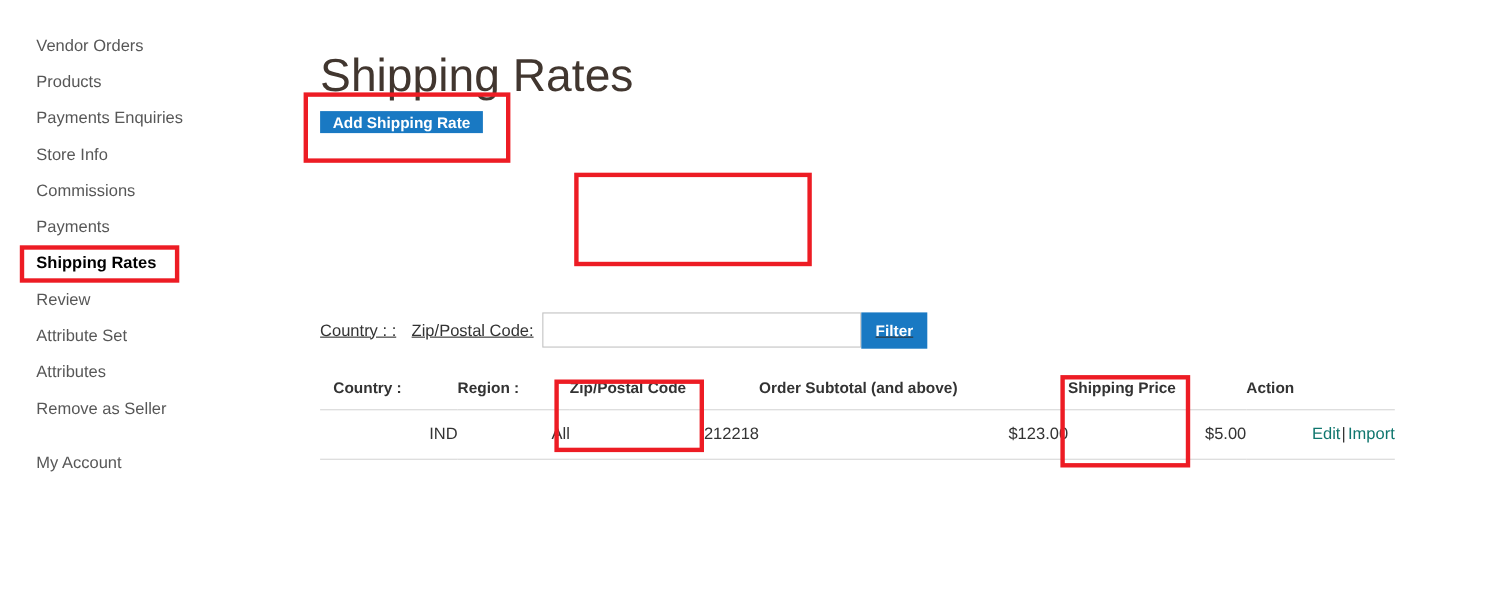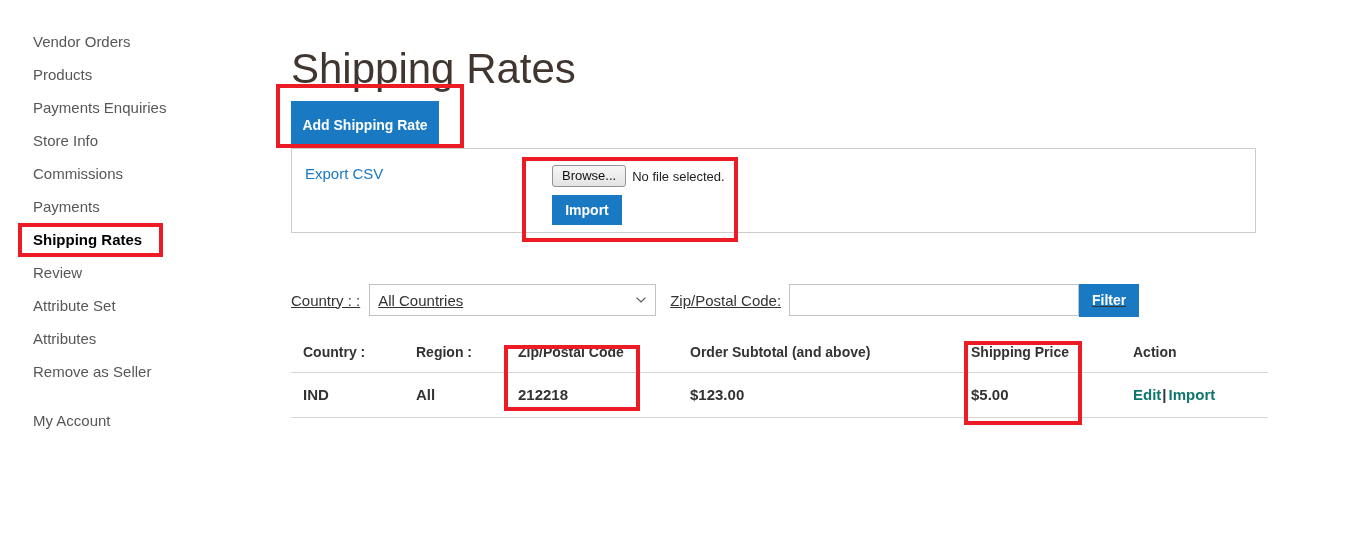--- a/index.html
+++ b/index.html
@@ -87,21 +87,21 @@
     align-items: center;
     justify-content: center;
     box-sizing: border-box;
   }
 
   #add-shipping-rate {
     position: absolute;
     left: 0;
     top: 101px;
     width: 148px;
-    height: 48px;
+    height: 20px;
   }
 
   
   #io-panel {
     position: absolute;
     left: 0;
     top: 148px;
     width: 965px;
     height: 85px;
     border: 1px solid #cccccc;
@@ -227,27 +227,26 @@
   #rates-table th {
     text-align: left;
     font-size: 14px;
     font-weight: bold;
     color: #333333;
     padding: 6px 0 12px 0;
     border-bottom: 1px solid #d6d6d6;
     white-space: nowrap;
   }
   #rates-table td {
-    text-align: left;
+    text-align: right;
     font-size: 15px;
     color: #333333;
     padding: 13px 0 14px 0;
     border-bottom: 1px solid #d6d6d6;
     white-space: nowrap;
-    font-weight: bold;
   }
   #rates-table th:nth-child(1), #rates-table td:nth-child(1) { width: 113px; padding-left: 12px; }
   #rates-table th:nth-child(2), #rates-table td:nth-child(2) { width: 102px; }
   #rates-table th:nth-child(3), #rates-table td:nth-child(3) { width: 172px; }
   #rates-table th:nth-child(4), #rates-table td:nth-child(4) { width: 281px; }
   #rates-table th:nth-child(5), #rates-table td:nth-child(5) { width: 162px; }
   #rates-table th:nth-child(6), #rates-table td:nth-child(6) { width: 135px; }
 
   .action-link {
     color: #0f766e;
@@ -275,42 +274,24 @@
     <div class="nav-item" style="top:363px">Remove as Seller</div>
     <div class="nav-item" style="top:412px">My Account</div>
   </nav>
 
   <section id="main">
 
     <h1 id="page-title">Shipping Rates</h1>
 
     <button id="add-shipping-rate" class="btn-primary">Add Shipping Rate</button>
 
-    <div id="io-panel">
-      <a id="export-csv-link" href="#">Export CSV</a>
-
-      <div id="file-row">
-        <button class="browse-btn">Browse...</button>
-        <span class="file-status">No file selected.</span>
-      </div>
-
-      <button id="import-btn" class="btn-primary">Import</button>
-    </div>
 
     <div id="filter-row">
       <span class="filter-label">Country : :</span>
 
-      <span id="select-wrap">
-        <select id="country-select">
-          <option>All Countries</option>
-        </select>
-        <svg id="chev" viewBox="0 0 10 6">
-          <path d="M0.6 0.6 L5 5 L9.4 0.6" fill="none" stroke="#555555" stroke-width="1.2"></path>
-        </svg>
-      </span>
 
       <span id="zip-label" class="filter-label">Zip/Postal Code:</span>
 
       <input id="zip-input" type="text" placeholder="" style="">
 
       <button id="filter-btn" class="btn-primary">Filter</button>
     </div>
 
     <table id="rates-table">
       <thead>

